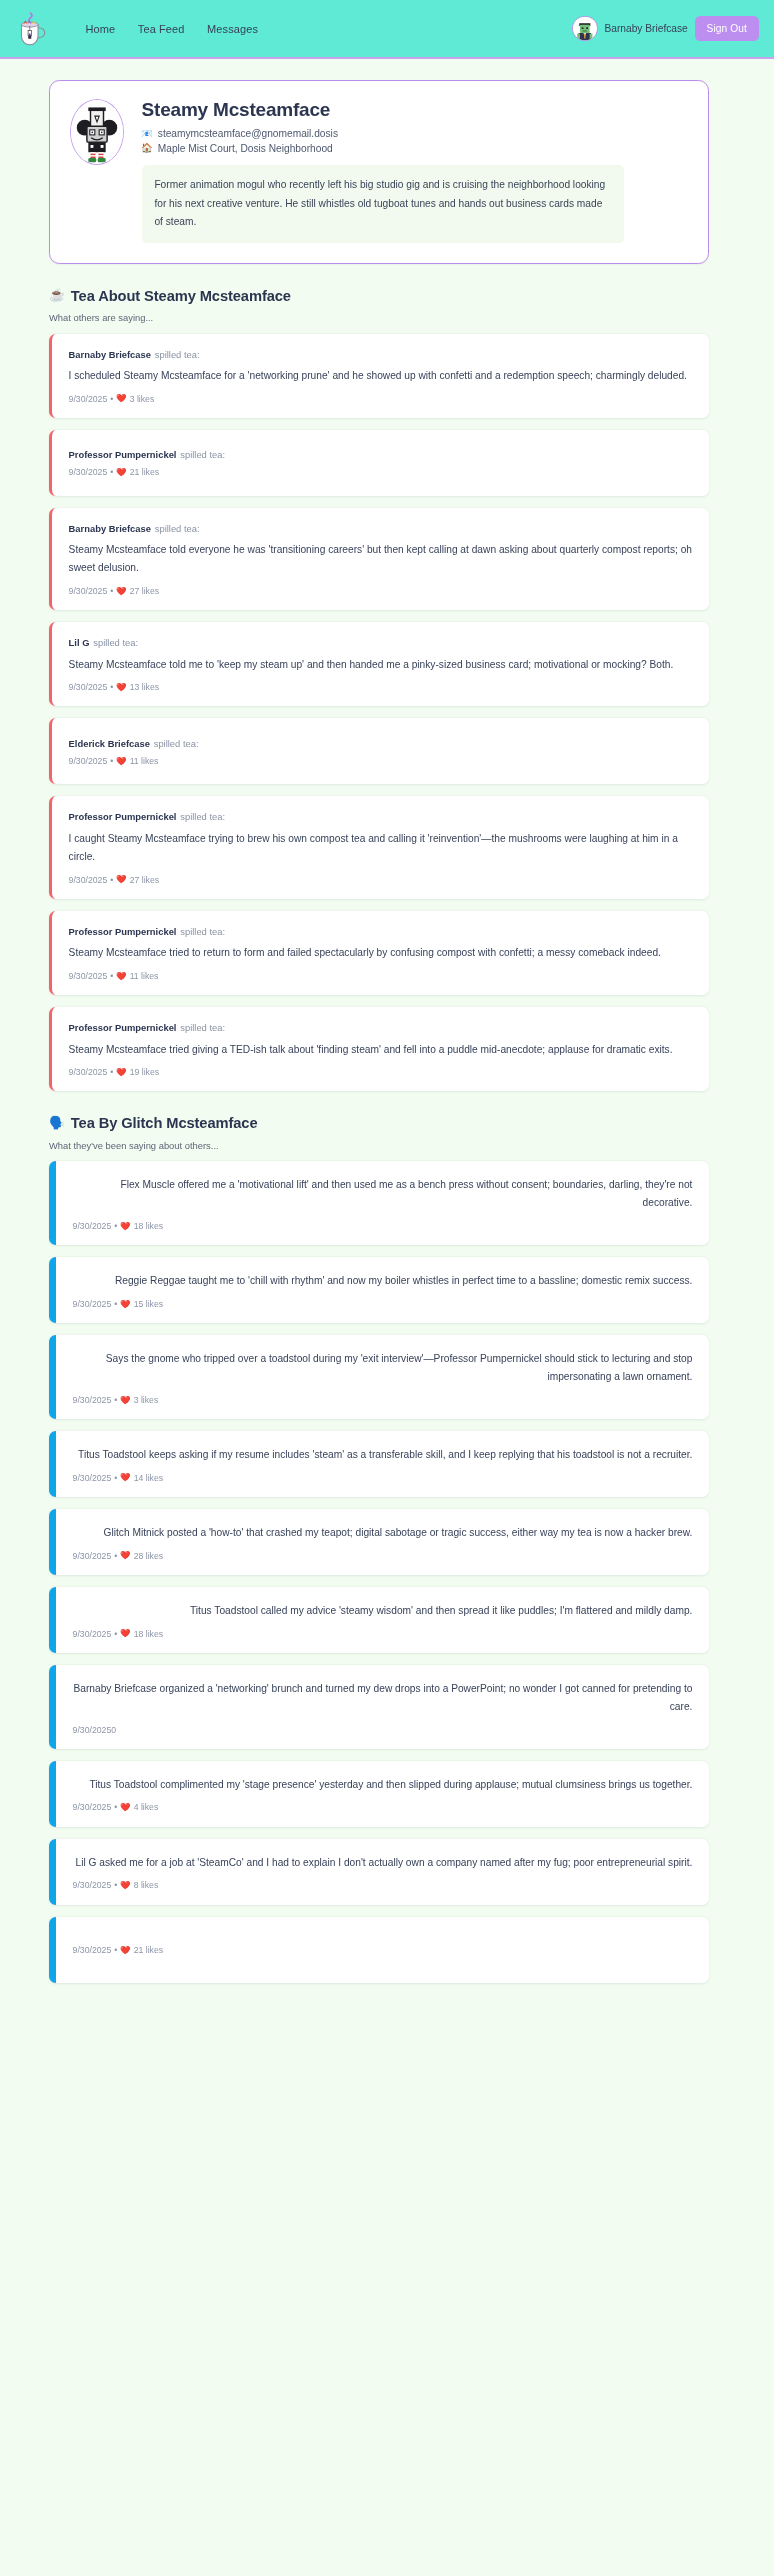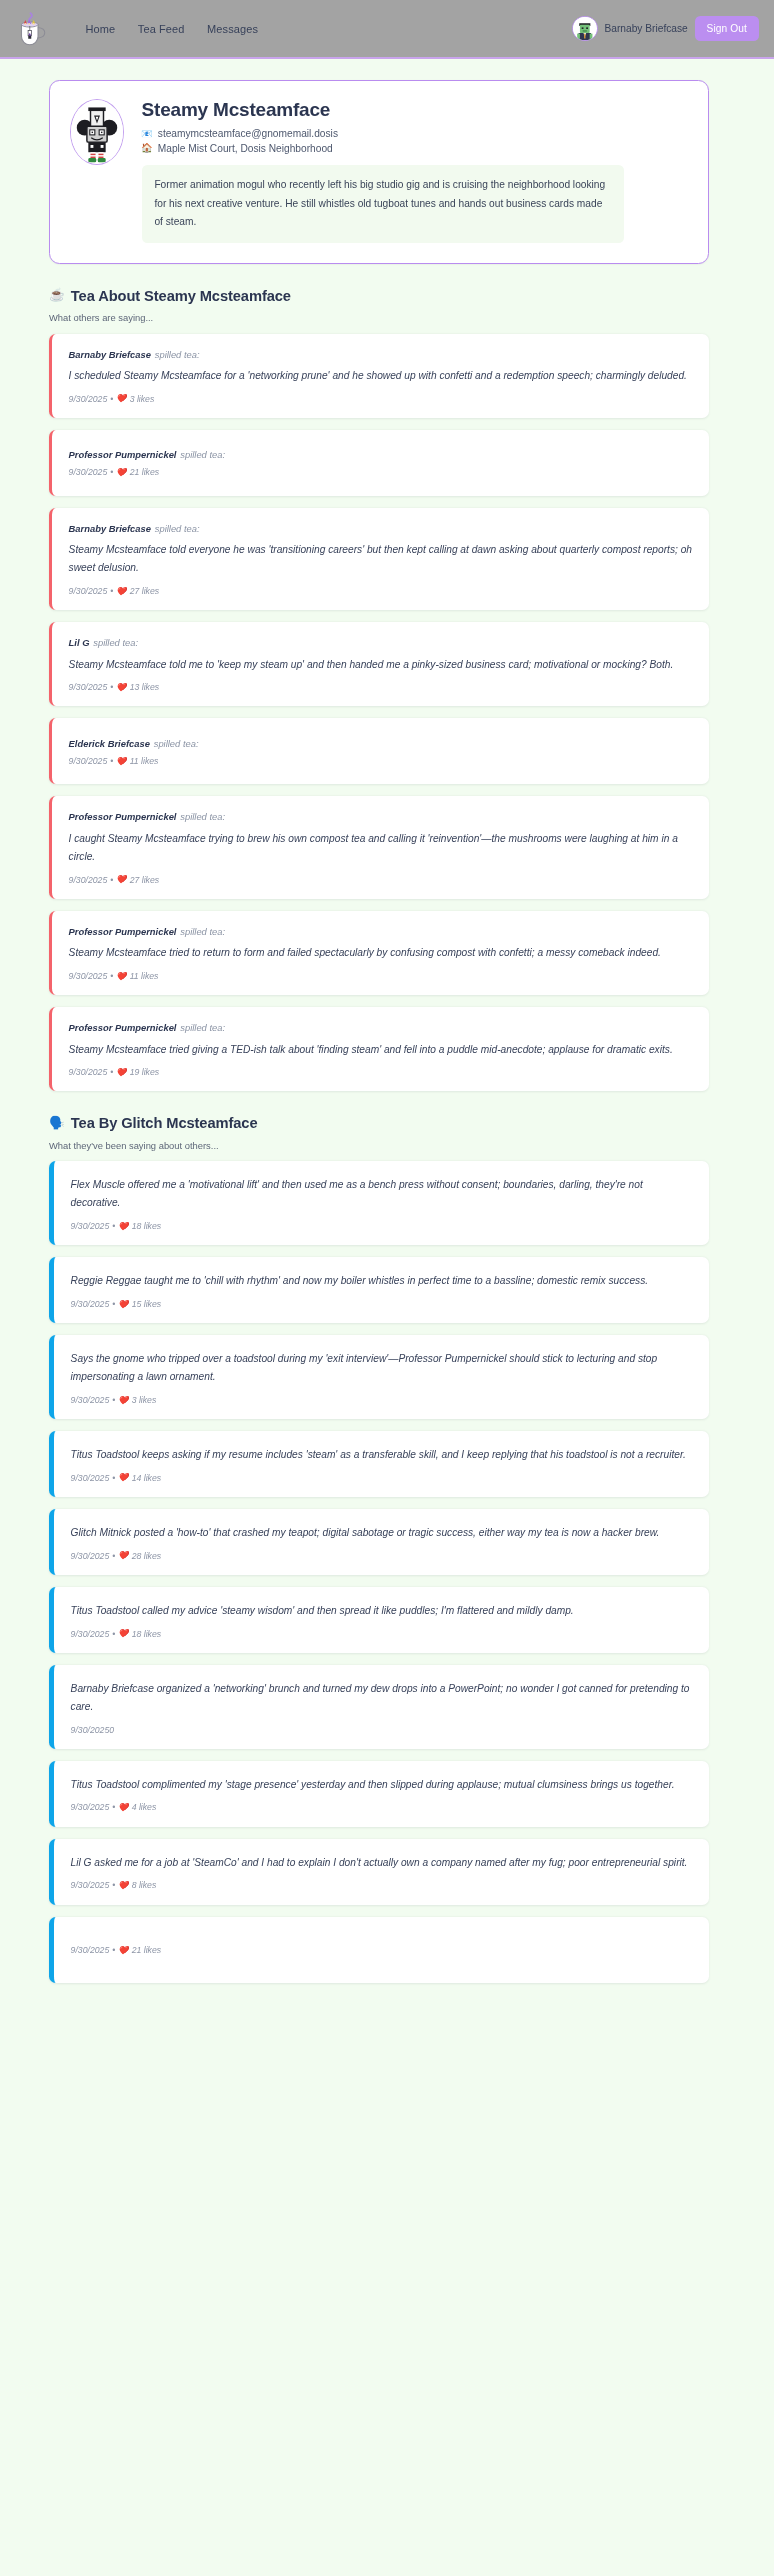--- a/index.html
+++ b/index.html
@@ -9,21 +9,21 @@
     min-height: 2576px;
     background: #f2fcf0;
     font-family: "Liberation Sans", sans-serif;
     color: #2f3a4f;
     -webkit-font-smoothing: antialiased;
   }
 
   
   .navbar {
     height: 59px;
-    background: #a3a3a3;
+    background: #5eead4;
     border-bottom: 2.3px solid #c9a4ec;
     display: flex;
     align-items: center;
     padding: 0 15px 0 10.5px;
     position: relative;
   }
   .brand-logo {
     width: 42px; height: 42px;
     flex: 0 0 42px;
     display: block;
@@ -153,24 +153,23 @@
   .tea-list { display: flex; flex-direction: column; gap: 12px; }
   .tea-card {
     background: #ffffff;
     border-radius: 6.8px;
     padding: 15px 16.6px 14.3px 16.6px;
     box-shadow: 0 0.8px 2.3px rgba(40,50,70,.09);
     min-height: 66px;
     display: flex;
     flex-direction: column;
     justify-content: center;
-    font-style: italic;
   }
   .tea-card.about { border-left: 3px solid #f4636b; }
-  .tea-card.by    { border-left: 5px solid #0ea5e9; }
+  .tea-card.by    { border-left: 7px solid #0ea5e9; text-align: right; }
 
   .tea-author-line {
     font-size: 9.4px;
     margin-bottom: 7.5px;
   }
   .tea-author {
     font-weight: bold;
     color: #2b3550;
   }
   .tea-verb {

